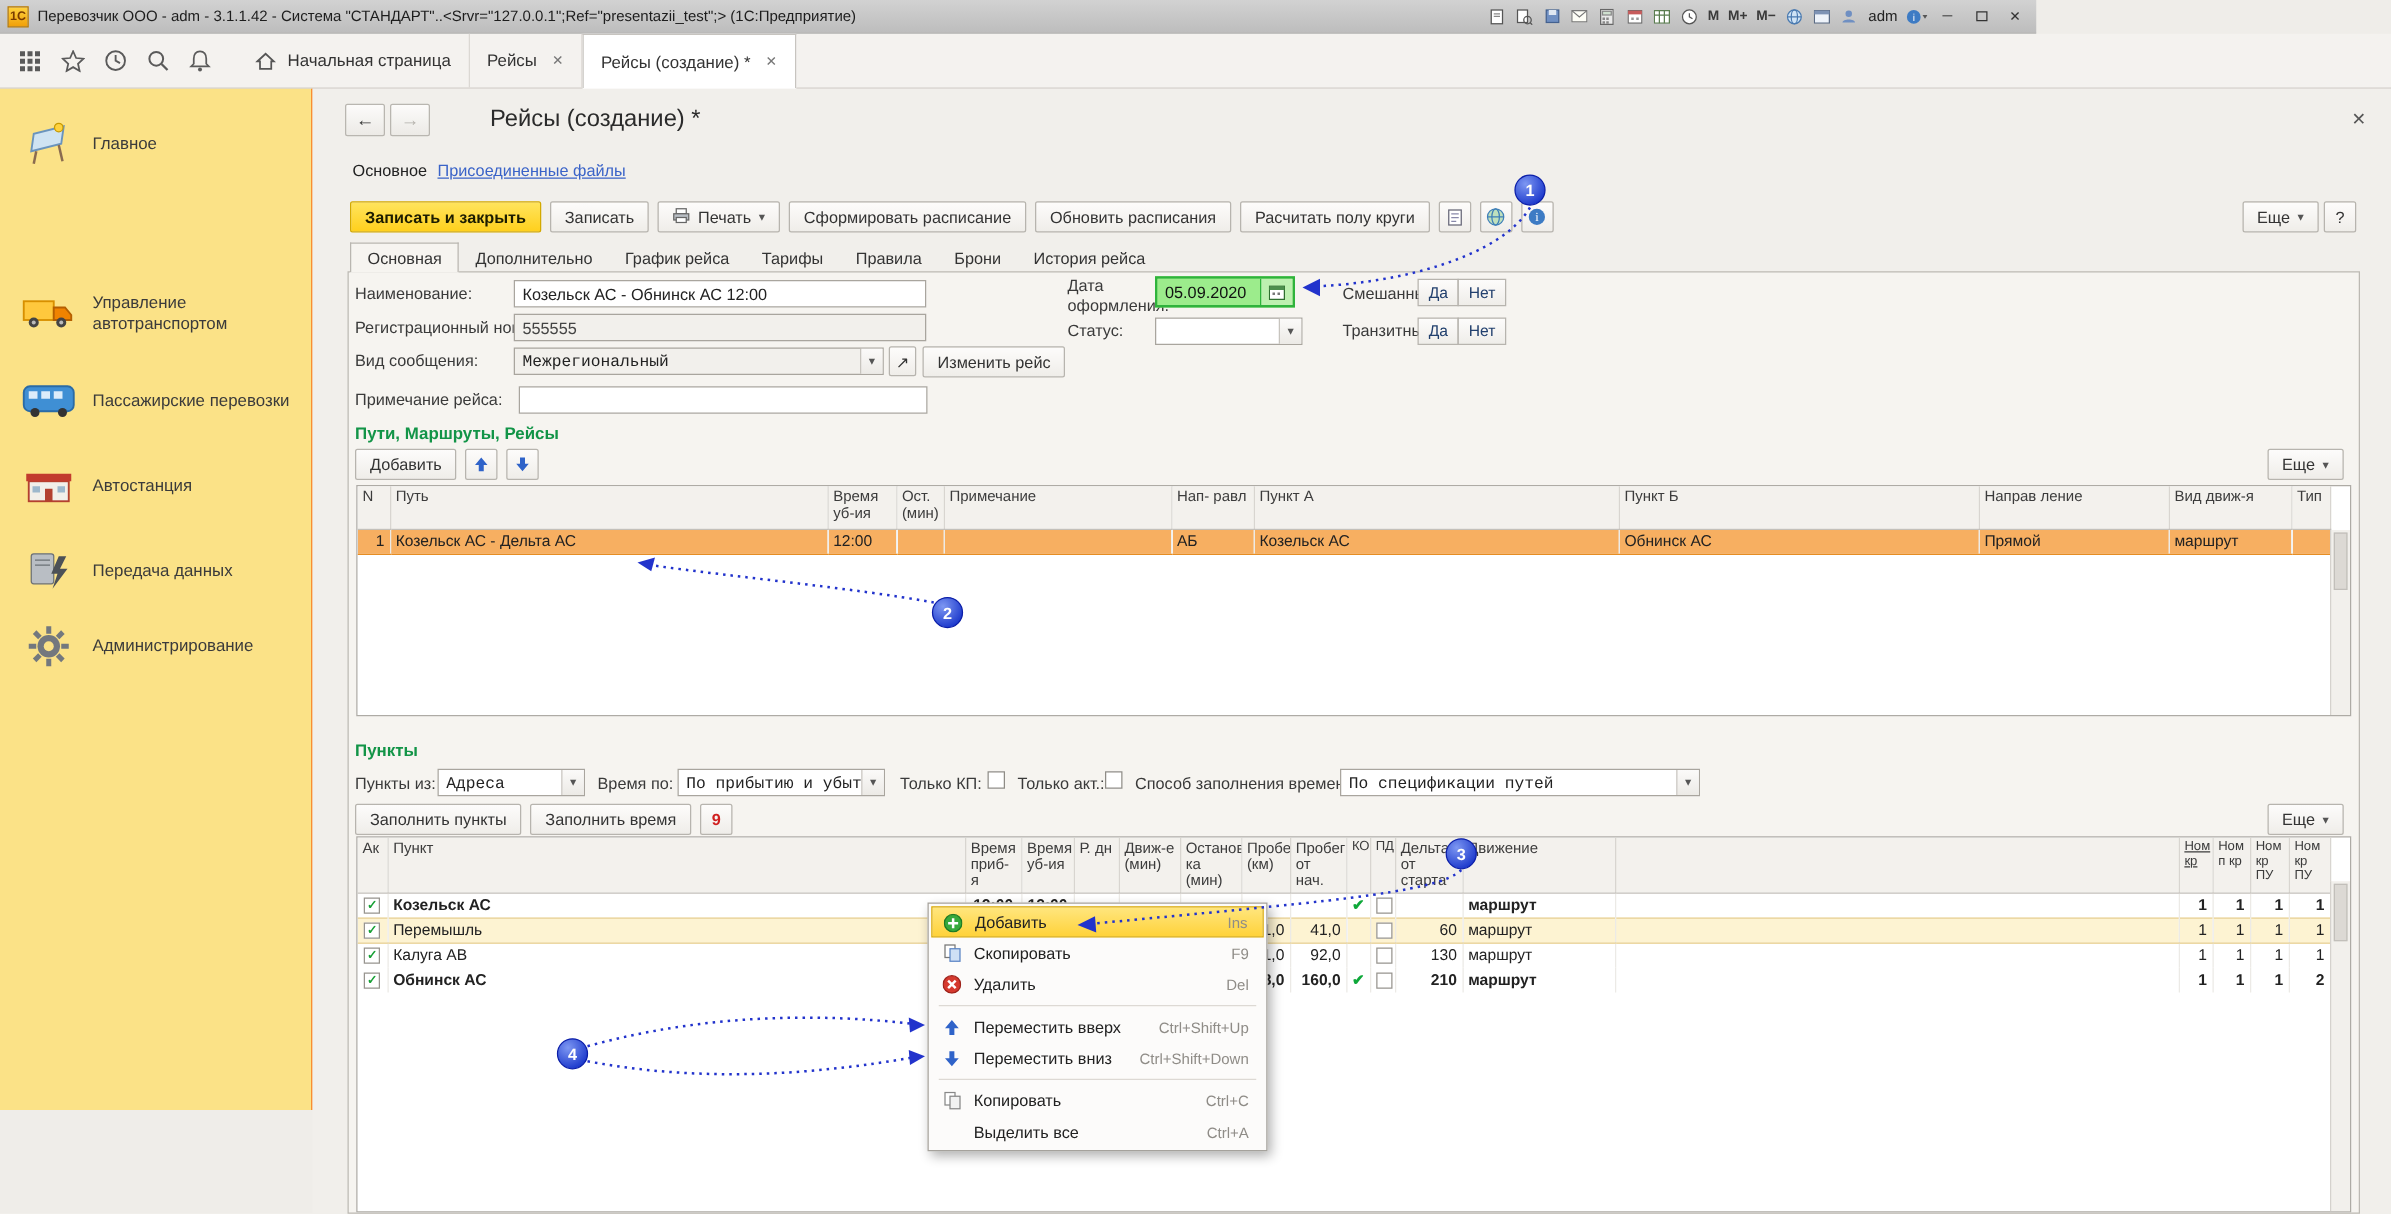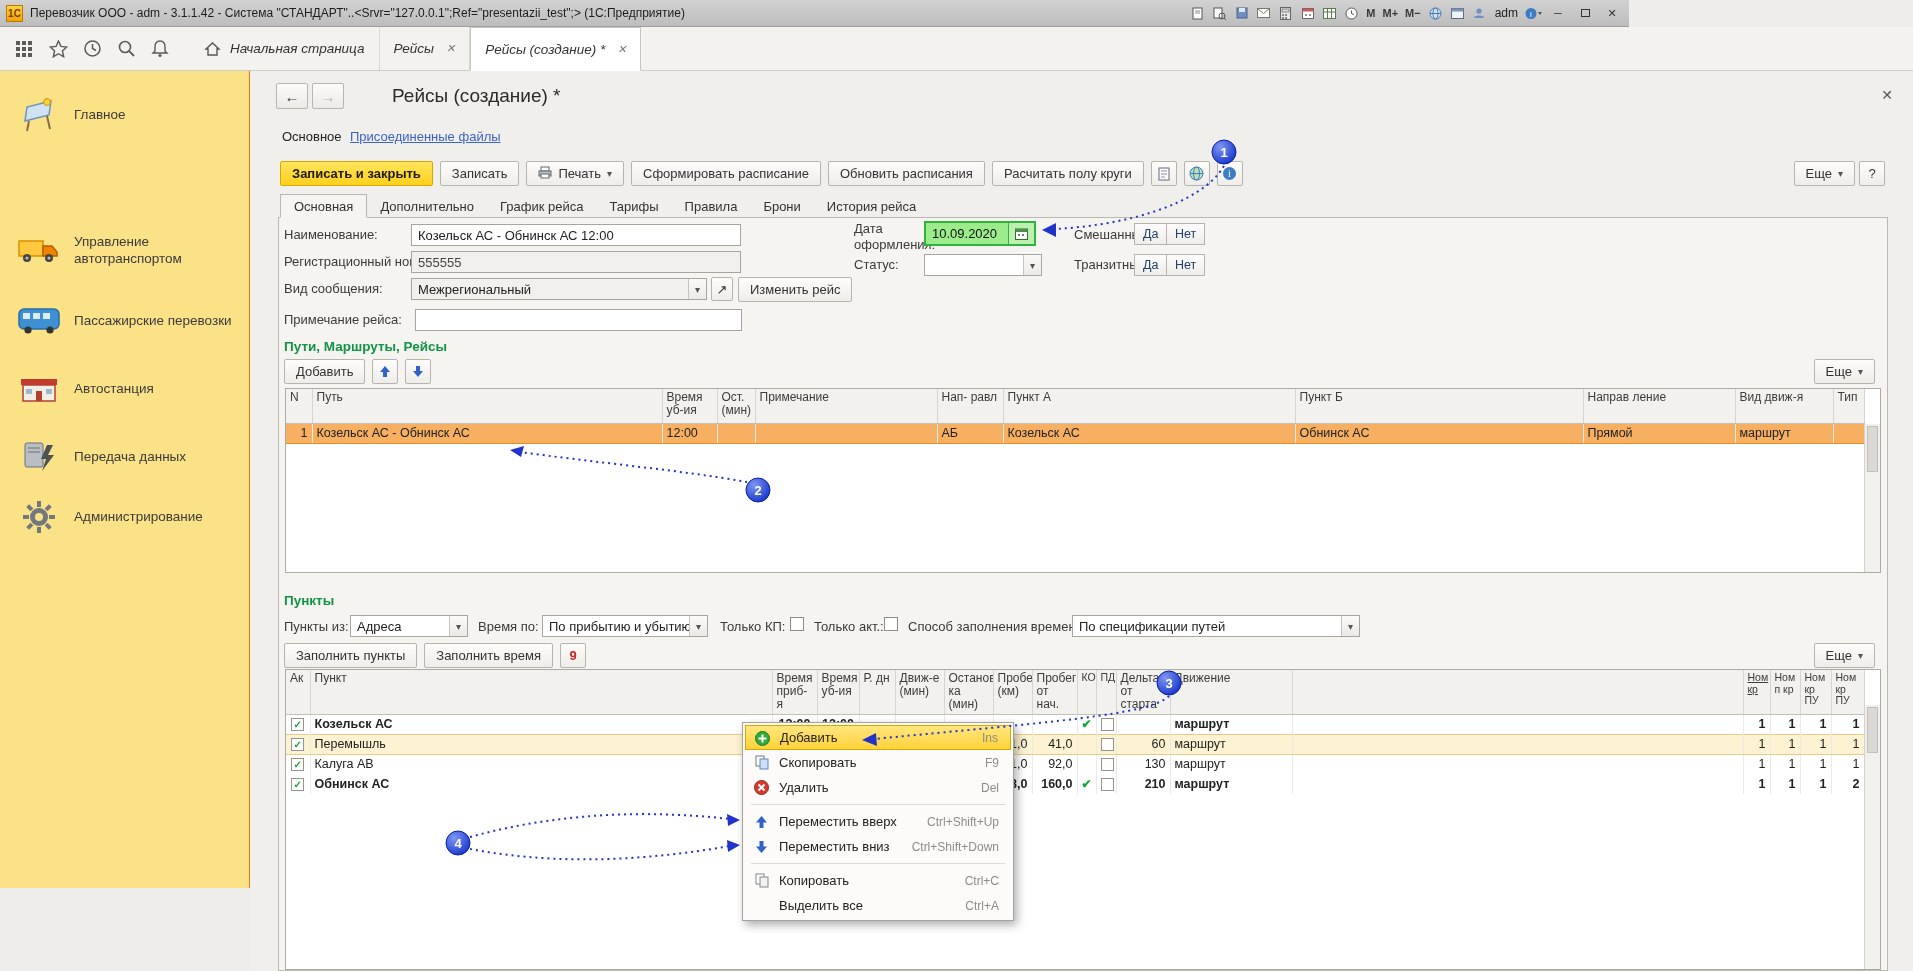--- a/index.html
+++ b/index.html
@@ -16,21 +16,21 @@
   .tb-ic svg{display:block;}
   .tb-mem{font-size:11px;font-weight:bold;color:#3a3a3a;padding:0 1px;}
   .tb-user{font-size:12px;color:#222;margin:0 2px;}
   .winbtn{width:22px;height:17px;display:inline-flex;align-items:center;justify-content:center;font-size:11px;color:#333;border:1px solid transparent;}
   .maxbox{width:9px;height:8px;border:1px solid #333;display:inline-block;}
 
   
   .tabbar{position:absolute;left:0;top:27px;width:1913px;height:44px;background:#f4f2ef;border-bottom:1px solid #cfccc7;display:flex;align-items:stretch;}
   .tb-tools{display:flex;align-items:center;gap:14px;padding:0 18px 0 14px;}
   .tbico{width:20px;height:20px;display:inline-flex;align-items:center;justify-content:center;}
-  .apptab{display:flex;align-items:center;gap:8px;padding:0 14px;font-size:13.5px;color:#333;border-right:1px solid #dbd8d3;font-style:italic;}
+  .apptab{display:flex;align-items:center;gap:8px;padding:0 14px;font-size:13.5px;color:#333;border-right:1px solid #dbd8d3;}
   .apptab .x{color:#777;font-size:11px;margin-left:4px;}
   .apptab.active{background:#ffffff;border:1px solid #c7c4bf;border-bottom:1px solid #ffffff;margin-bottom:-1px;}
 
   
   .sidebar{position:absolute;left:0;top:71px;width:250px;height:817px;background:#fbe287;border-right:1px solid #f97316;}
   .side-item{position:absolute;left:0;width:250px;height:56px;display:flex;align-items:center;cursor:pointer;}
   .side-ic{width:46px;height:46px;margin-left:16px;display:flex;align-items:center;justify-content:center;flex:none;}
   .side-lbl{margin-left:12px;font-size:13.5px;color:#3b3b3b;line-height:1.25;}
 
   
@@ -50,21 +50,21 @@
 
   .ftab{display:inline-flex;align-items:center;height:24px;padding:0 13px;font-size:13px;color:#333;}
   .ftab.active{background:#f6f4f0;border:1px solid #b9b6b0;border-bottom:1px solid #f6f4f0;position:relative;z-index:3;}
 
   .content-box{position:absolute;left:28px;top:146px;width:1610px;height:754px;background:#f6f4f0;border:1px solid #bcb9b3;}
 
   .flabel{position:absolute;font-size:13px;color:#3a3a3a;white-space:nowrap;}
   .input{position:absolute;height:22px;background:#fff;border:1px solid #a9a59e;font-size:13px;color:#222;display:flex;align-items:center;padding:0 6px;white-space:nowrap;overflow:hidden;}
   .input.dis{background:#f2f0ec;color:#444;}
   .select{position:absolute;height:22px;background:#fff;border:1px solid #a9a59e;font-size:13px;color:#222;display:flex;align-items:center;}
-  .select .val{flex:1;padding:0 6px;white-space:nowrap;overflow:hidden;}
+  .select .val{flex:1;padding:0 6px;white-space:nowrap;overflow:hidden;font-family:Liberation Mono, monospace;}
   .select .ddc{width:18px;align-self:stretch;border-left:1px solid #c7c4be;display:flex;align-items:center;justify-content:center;font-size:10px;color:#555;background:linear-gradient(#fbfaf9,#eceae6);}
   .select.dis{background:#f2f0ec;}
   .yesno{position:absolute;height:22px;padding:0 8px;display:inline-flex;align-items:center;background:linear-gradient(#fdfcfb,#efede9);border:1px solid #b7b4ae;font-size:12.5px;color:#22406e;}
   .green-date{position:absolute;height:25px;background:#8de57a;border:2px solid #2fb33c;display:flex;align-items:center;}
   .green-date .dval{width:82px;padding:0 6px;font-size:13px;color:#111;background:#9cec8c;height:100%;display:flex;align-items:center;}
   .green-date .calbtn{width:26px;height:100%;display:flex;align-items:center;justify-content:center;border-left:1px solid #2fb33c;background:#bdf0b0;}
   .chkbox{position:absolute;width:14px;height:14px;background:#fff;border:1px solid #8f8c86;}
 
   .sec-title{position:absolute;font-size:13.5px;font-weight:bold;color:#129447;}
   .tbl-wrap{position:absolute;background:#fff;border:1px solid #aeaba5;overflow:hidden;}
@@ -412,21 +412,21 @@
     <span class="ddc">▾</span>
   </div>
   <span class="btn iconbtn abs" style="left:461px;top:206px;width:22px;height:24px;">↗</span>
   <span class="btn abs" style="left:488px;top:206px;">Изменить рейс</span>
 
   <span class="flabel" style="left:34px;top:241px;">Примечание рейса:</span>
   <div class="input" style="left:165px;top:238px;width:327px;"></div>
 
   <span class="flabel" style="left:604px;top:150px;width:66px;white-space:normal;line-height:1.2;">Дата оформления:</span>
   <div class="green-date" style="left:674px;top:150px;">
-    <span class="dval">10.09.2020</span>
+    <span class="dval">05.09.2020</span>
     <span class="calbtn">
         <svg width="13" height="13">
           <rect x="0.5" y="2" width="12" height="10.5" fill="#fff" stroke="#2e6e2e"></rect>
           <rect x="0.5" y="2" width="12" height="3" fill="#4d8f4d"></rect>
           <rect x="3" y="7" width="2" height="2" fill="#777"></rect>
           <rect x="7" y="7" width="2" height="2" fill="#777"></rect>
         </svg>
       </span>
   </div>
   <span class="flabel" style="left:824px;top:156px;">Смешанный:</span>
@@ -486,21 +486,21 @@
         <th>Примечание</th>
         <th>Нап- равл</th>
         <th>Пункт А</th>
         <th>Пункт Б</th>
         <th>Направ ление</th>
         <th>Вид движ-я</th>
         <th>Тип</th>
       </tr>
       <tr class="row-orange">
         <td class="ar">1</td>
-        <td>Козельск АС - Обнинск АС</td>
+        <td>Козельск АС - Дельта АС</td>
         <td>12:00</td>
         <td></td>
         <td></td>
         <td>АБ</td>
         <td>Козельск АС</td>
         <td>Обнинск АС</td>
         <td>Прямой</td>
         <td>маршрут</td>
         <td></td>
       </tr>

